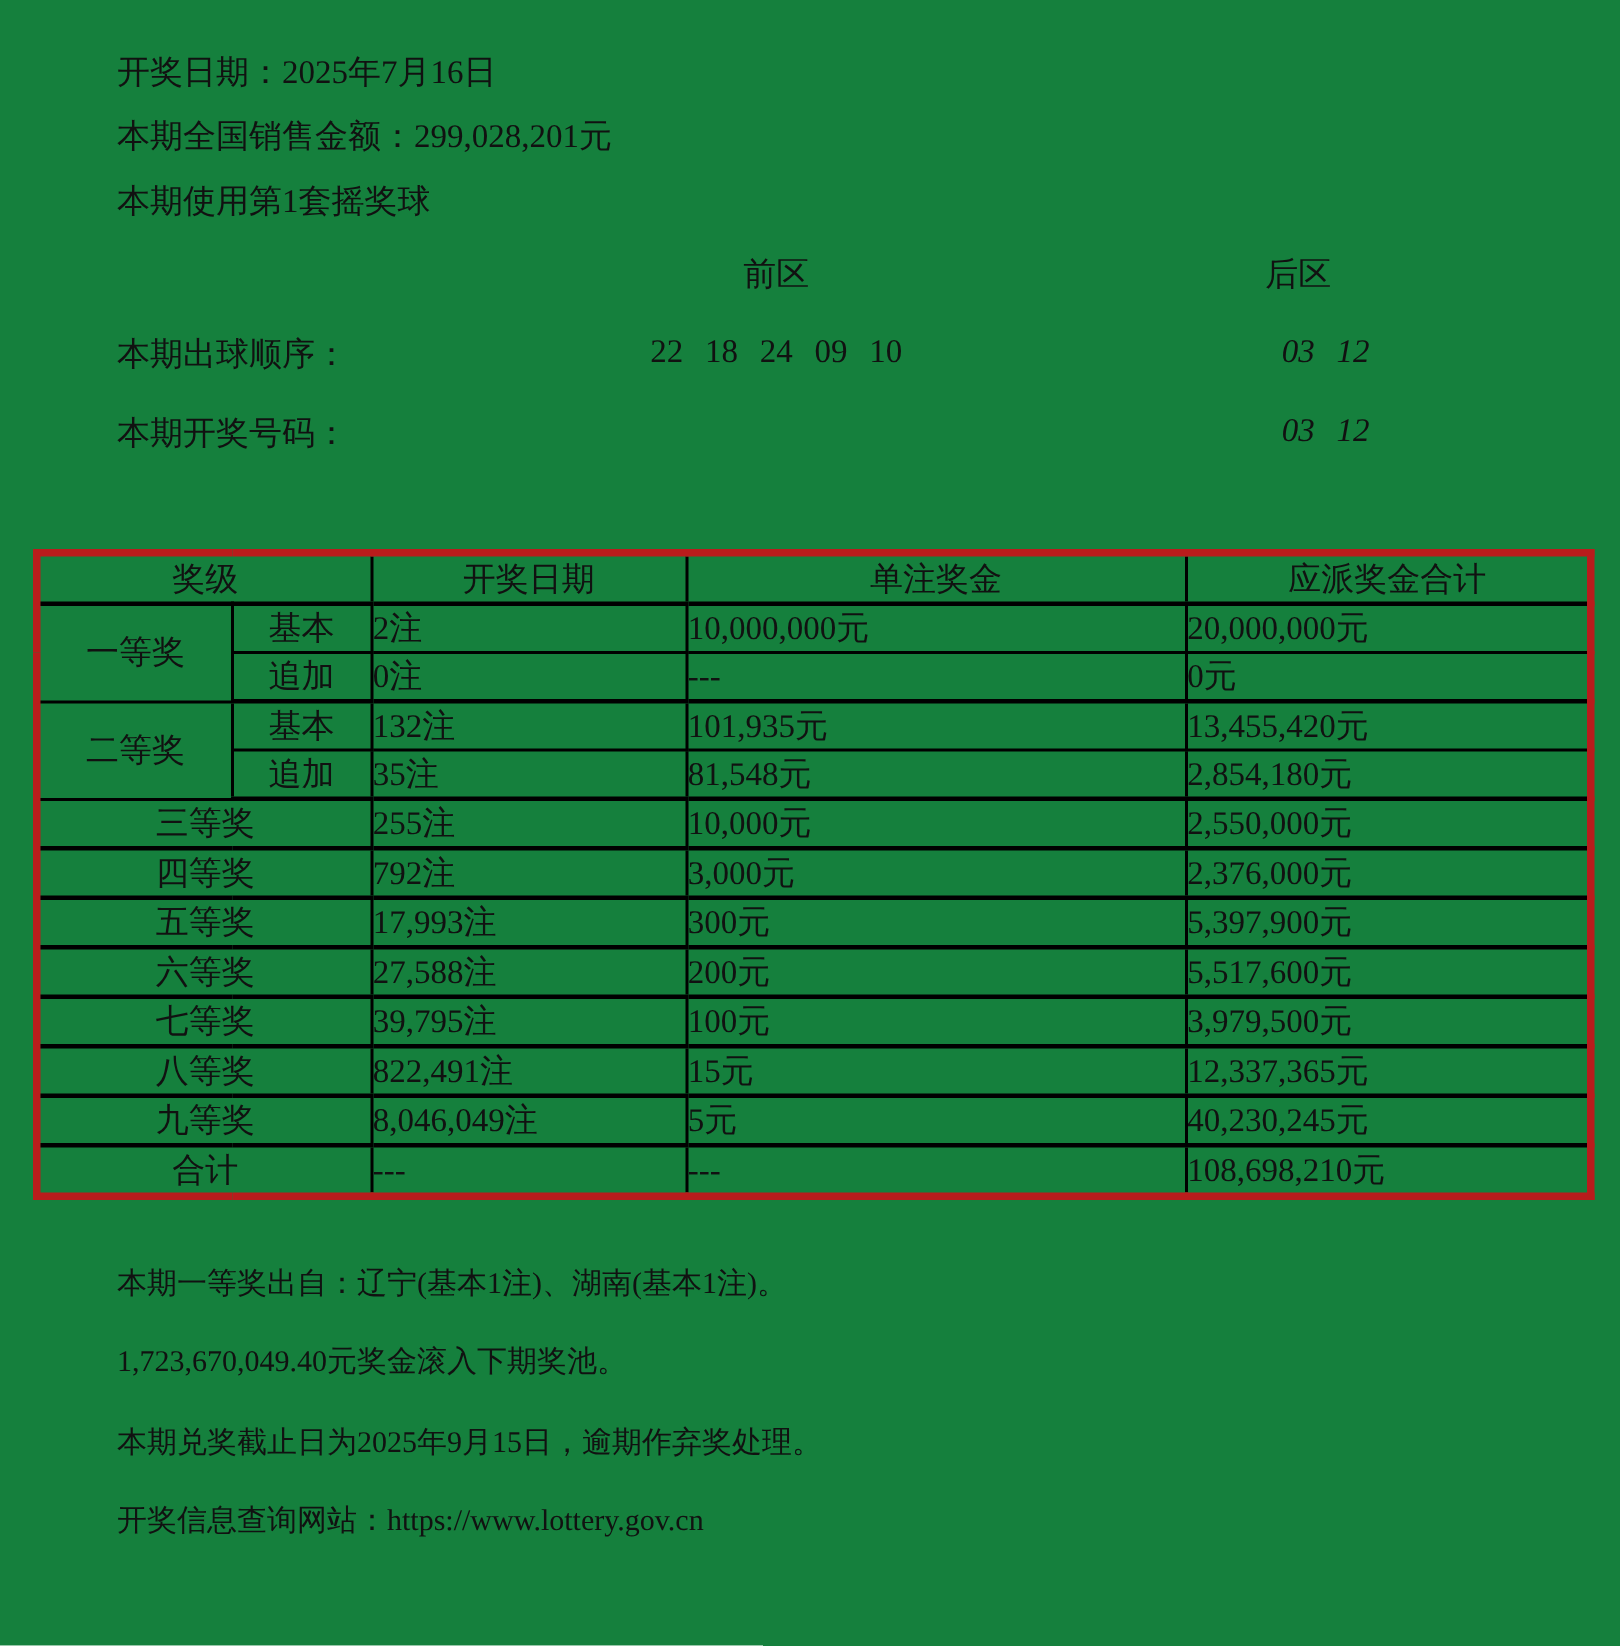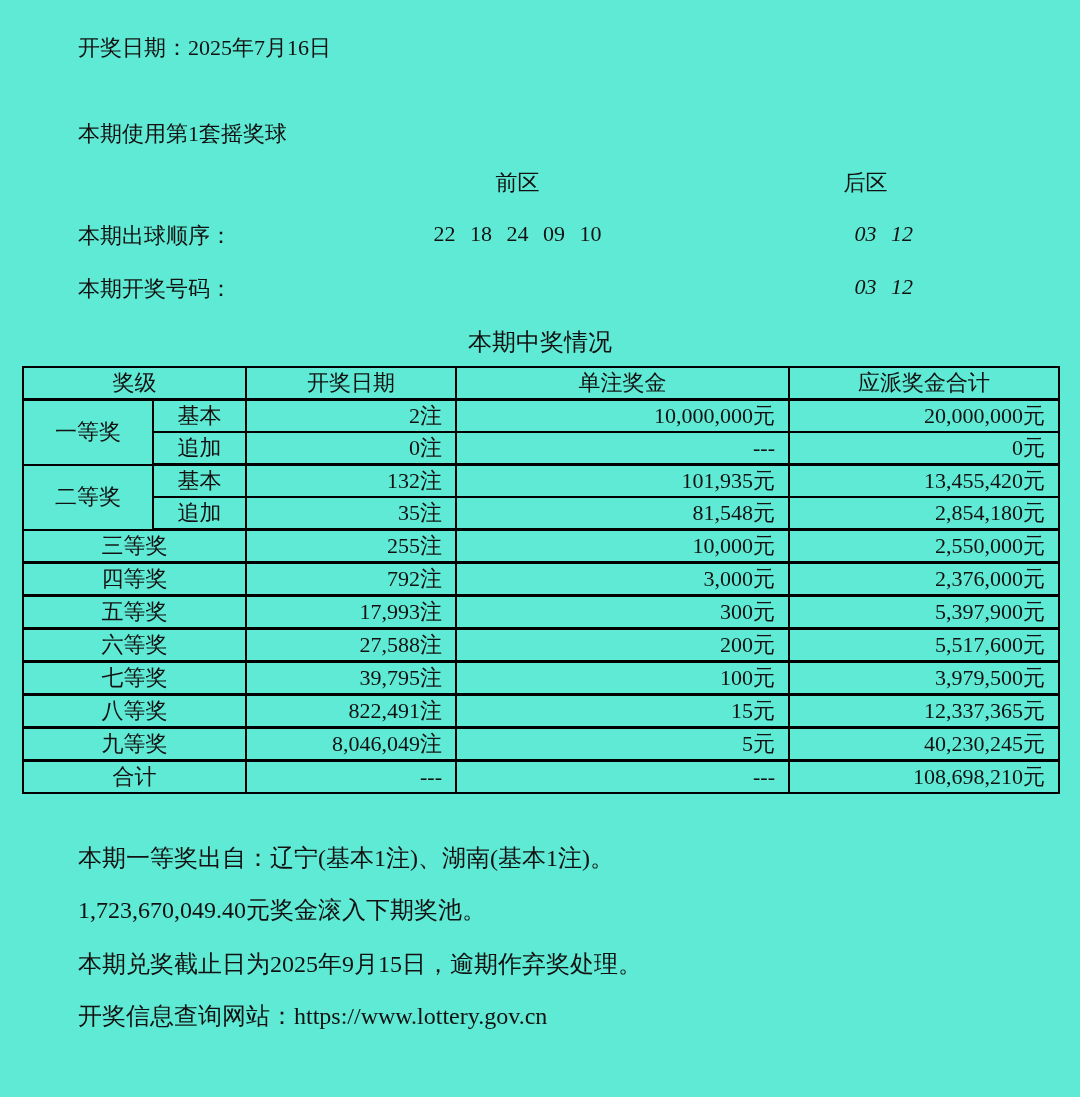--- a/index.html
+++ b/index.html
@@ -1,20 +1,20 @@
 <!DOCTYPE html>
 <html><head>
 <meta charset="utf-8">
 <style>
   html, body { margin: 0; padding: 0; background: #ffffff; }
   .page {
     position: relative;
     width: 1080px;
     height: 1097px;
-    background: #5eead4;
+    background: #15803d;
     color: #111;
     font-family: "Liberation Serif", "DejaVu Serif", serif;
     overflow: hidden;
   }
   .tline {
     position: absolute;
     left: 78px;
     font-size: 22px;
     white-space: pre;
   }
@@ -42,66 +42,66 @@
     text-align: center;
     font-size: 24px;
   }
   table.prize-table {
     position: absolute;
     top: 366px; left: 22px;
     width: 1036px;
     border-collapse: collapse;
     table-layout: fixed;
     font-size: 22px;
-    border: 1px solid #b91c1c;
+    border: 5px solid #b91c1c;
   }
   .prize-table th, .prize-table td {
     border: 2px solid #000;
     height: 30px;
     line-height: 30px;
     padding: 0;
     font-weight: normal;
     overflow: hidden;
     white-space: nowrap;
   }
   .prize-table tr.gsep > th,
   .prize-table tr.gsep > td { border-bottom-width: 3px; }
   .prize-table .c { text-align: center; }
-  .prize-table .r { text-align: right; padding-right: 13px; font-family: Liberation Serif, serif; }
+  .prize-table .r { padding-right: 13px; font-family: Liberation Serif, serif; }
   .note {
     position: absolute;
     left: 78px;
-    font-size: 24px;
+    font-size: 20px;
     white-space: pre;
     text-align: center;
   }
 </style>
 </head>
 <body>
 
 <div class="page">
 
   <div class="tline" style="top:33px">开奖日期：2025年7月16日</div>
+  <div class="tline" style="top:76px">本期全国销售金额：299,028,201元</div>
   <div class="tline" style="top:119px">本期使用第1套摇奖球</div>
 
   <div class="zone-label zone-front">前区</div>
   <div class="zone-label zone-back">后区</div>
 
   <div class="num-row" style="top:221px">
     <span class="row-label">本期出球顺序：</span>
     <span class="front-nums">22 18 24 09 10</span>
     <span class="back-nums">03 12</span>
   </div>
 
   <div class="num-row" style="top:274px">
     <span class="row-label">本期开奖号码：</span>
     <span class="back-nums">03 12</span>
   </div>
 
-  <div class="table-title">本期中奖情况</div>
 
   <table class="prize-table">
     <colgroup>
       <col style="width:130px">
         <col style="width:93px">
         <col style="width:210px">
         <col style="width:333px">
         <col style="width:270px">
     </colgroup>
     <tbody>

